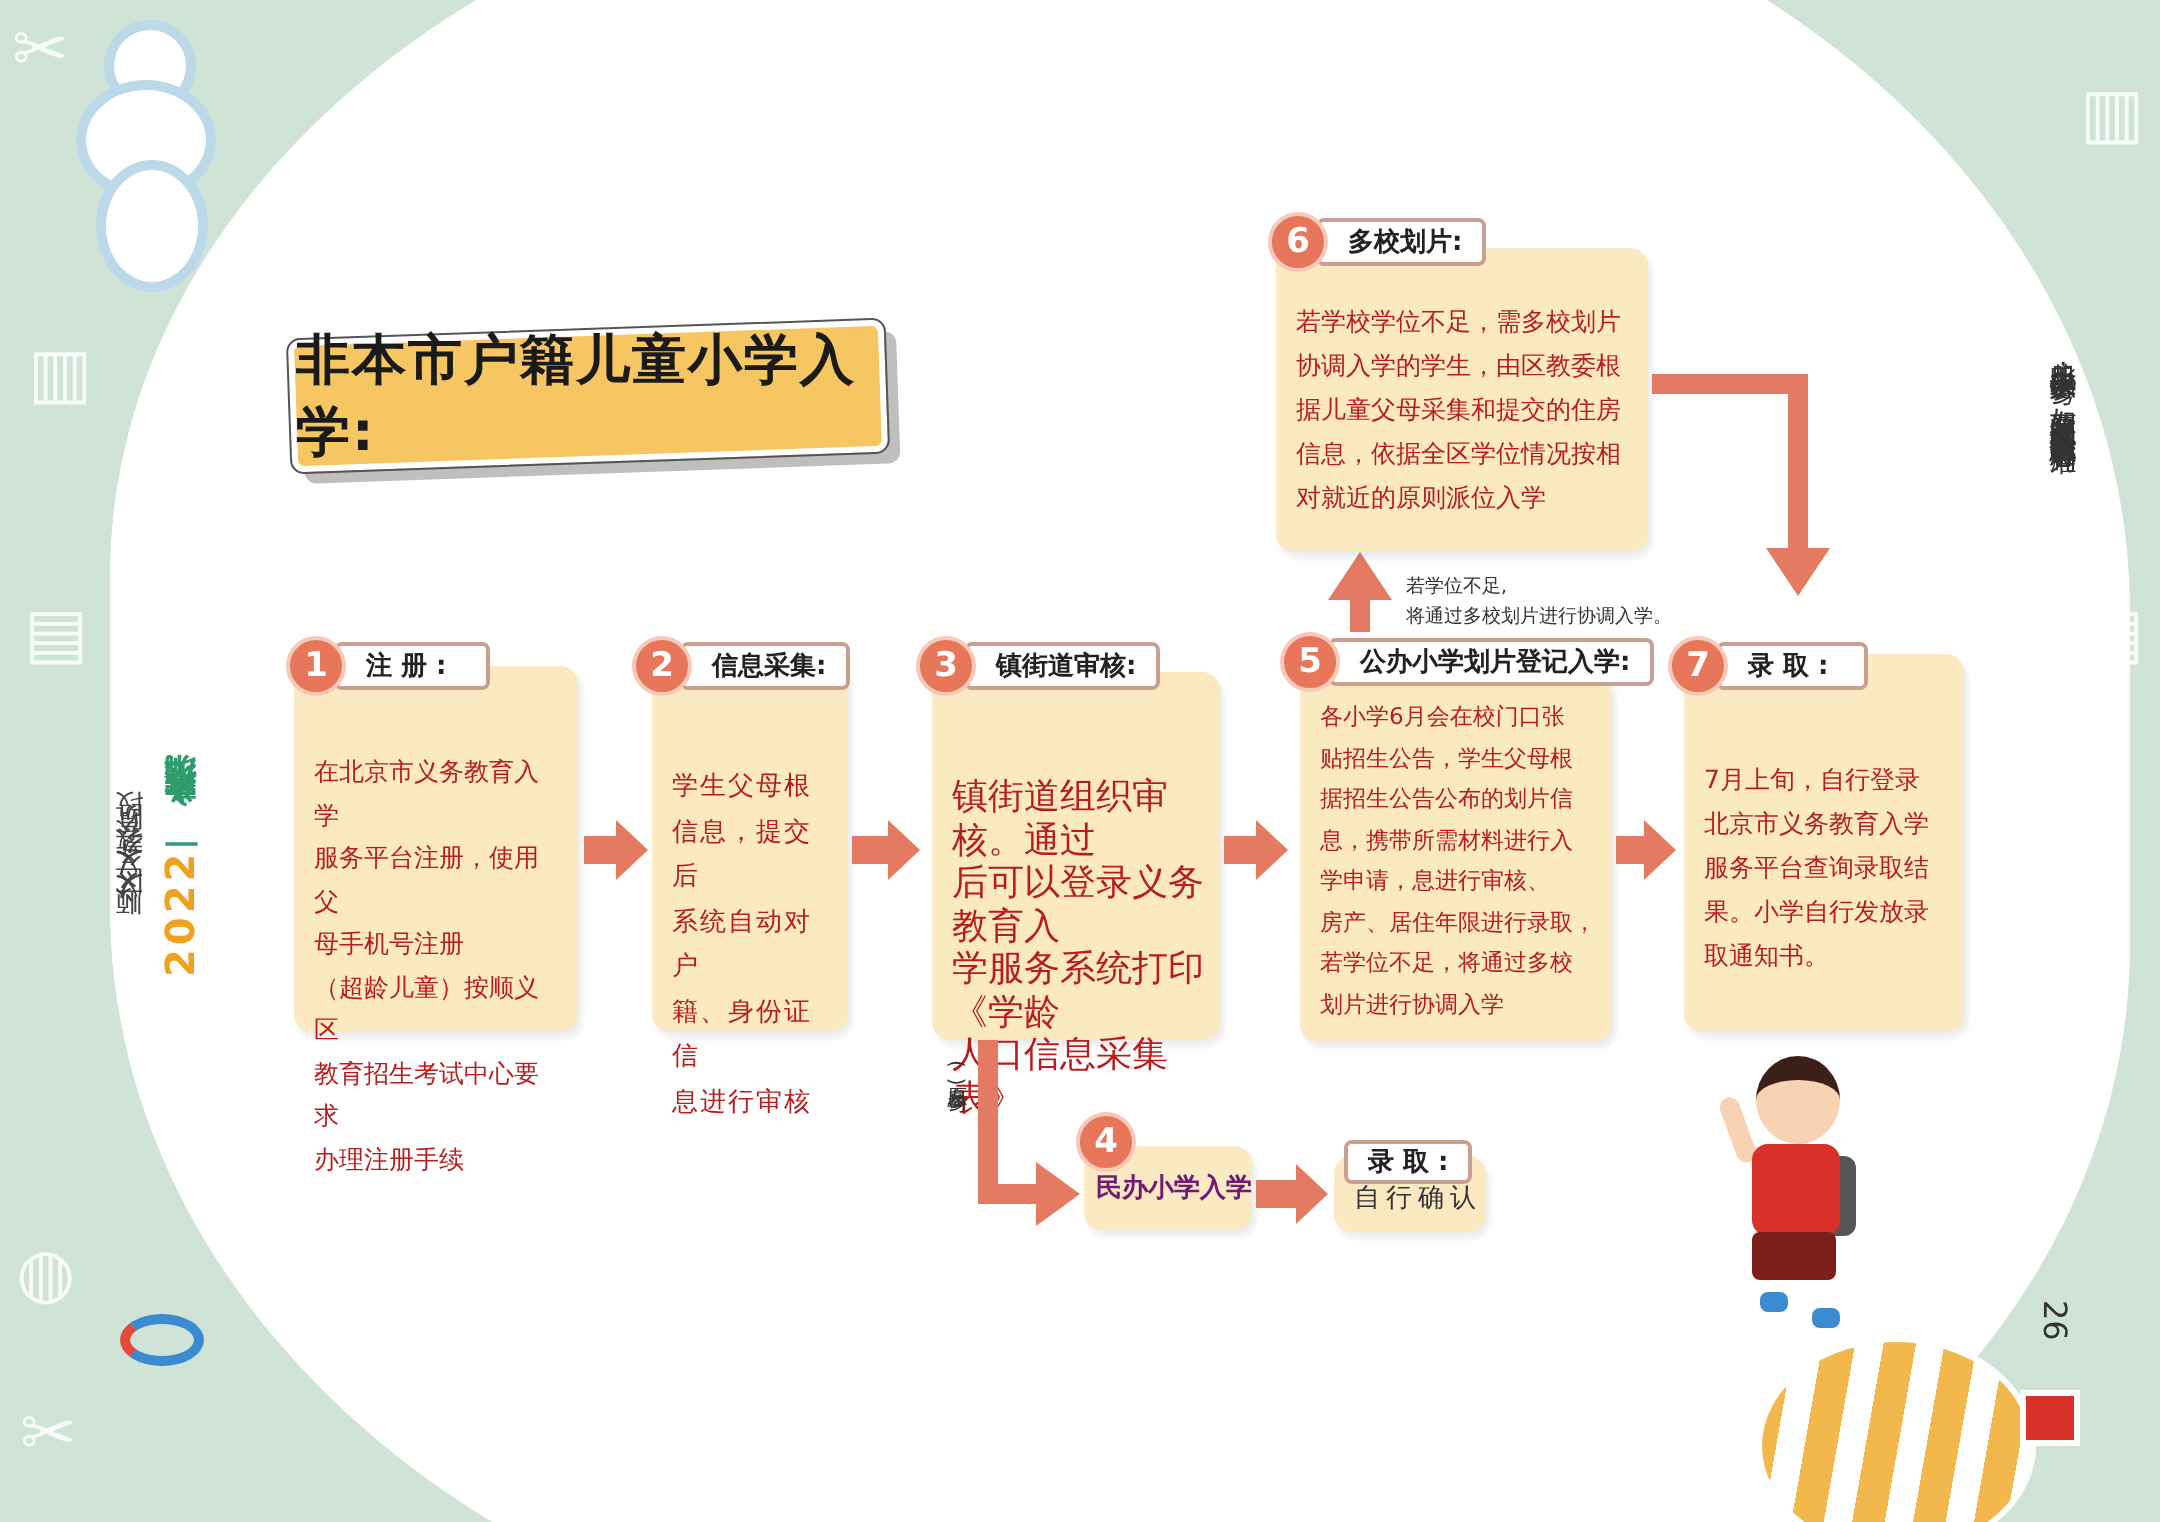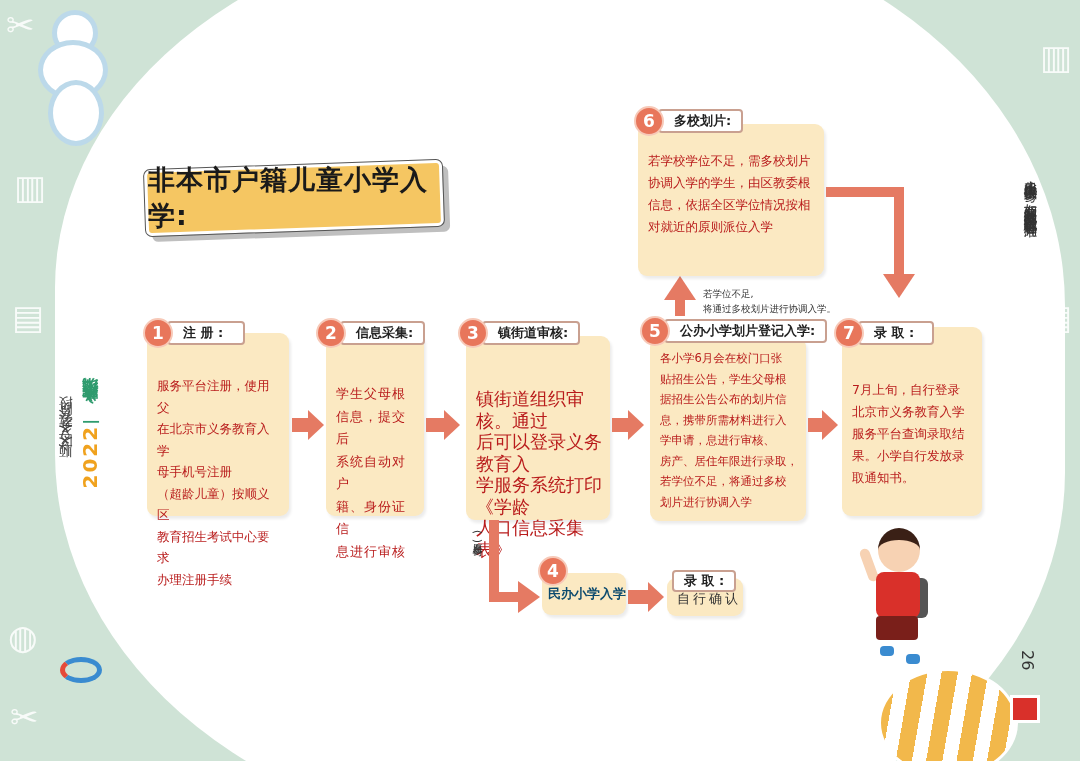--- a/index.html
+++ b/index.html
@@ -166,22 +166,22 @@
 <div class="doodle" style="left:10px;top:700px;">✂</div>
 <div class="doodle" style="left:1040px;top:40px;">▥</div>
 <div class="doodle" style="left:1040px;top:300px;">▤</div>
 
 <div class="title-banner">
   <span>非本市户籍儿童小学入学:</span>
 </div>
 
 <div class="card" style="left:147px;top:333px;width:142px;height:183px;">
   <div class="body" style="top:42px;">
+    <div>在北京市义务教育入学</div>
     <div>服务平台注册，使用父</div>
-    <div>在北京市义务教育入学</div>
     <div>母手机号注册</div>
     <div>（超龄儿童）按顺义区</div>
     <div>教育招生考试中心要求</div>
     <div>办理注册手续</div>
   </div>
 </div>
 <div class="label" style="left:143px;top:318px;">
   <div class="badge">1</div>
   <div class="tag" style="width:78px;">注 册 :</div>
 </div>
@@ -242,20 +242,21 @@
   <div>若学位不足,</div>
   <div>将通过多校划片进行协调入学。</div>
 </div>
 
 <div class="harrow" style="left:808px;top:418px;width:16px;"></div>
 
 <div class="card" style="left:638px;top:124px;width:186px;height:152px;">
   <div class="body" style="top:26px;font-size:12.5px;line-height:22px;">
     <div>若学校学位不足，需多校划片</div>
     <div>协调入学的学生，由区教委根</div>
+    <div>据儿童父母采集和提交的住房</div>
     <div>信息，依据全区学位情况按相</div>
     <div>对就近的原则派位入学</div>
   </div>
 </div>
 <div class="label" style="left:634px;top:106px;">
   <div class="badge">6</div>
   <div class="tag">多校划片:</div>
 </div>
 
 <div class="hbar" style="left:826px;top:187px;width:78px;"></div>
@@ -275,21 +276,21 @@
   <div class="badge">7</div>
   <div class="tag" style="width:76px;">录 取 :</div>
 </div>
 
 <div class="vbar" style="left:489px;top:520px;height:82px;"></div>
 <div class="hbar" style="left:489px;top:592px;width:34px;"></div>
 <div class="tri-right" style="left:518px;top:581px;"></div>
 <div class="vnote" style="left:470px;top:530px;">(自愿参与)</div>
 
 <div class="card" style="left:542px;top:573px;width:84px;height:42px;">
-  <div style="position:absolute;left:6px;top:12px;font-size:13px;font-weight:bold;color:#0c4a6e;white-space:nowrap;">民办小学入学</div>
+  <div style="position:absolute;left:6px;top:12px;font-size:13px;font-weight:bold;color:#701a75;white-space:nowrap;">民办小学入学</div>
 </div>
 <div class="badge" style="position:absolute;left:538px;top:556px;">4</div>
 
 <div class="harrow" style="left:628px;top:590px;width:22px;"></div>
 
 <div class="card" style="left:667px;top:578px;width:76px;height:38px;">
   <div style="position:absolute;left:10px;top:12px;font-size:13px;letter-spacing:3px;color:#333;">自行确认</div>
 </div>
 <div class="tag" style="position:absolute;left:672px;top:570px;height:22px;padding:0 10px;margin:0;">录 取 :</div>
 

